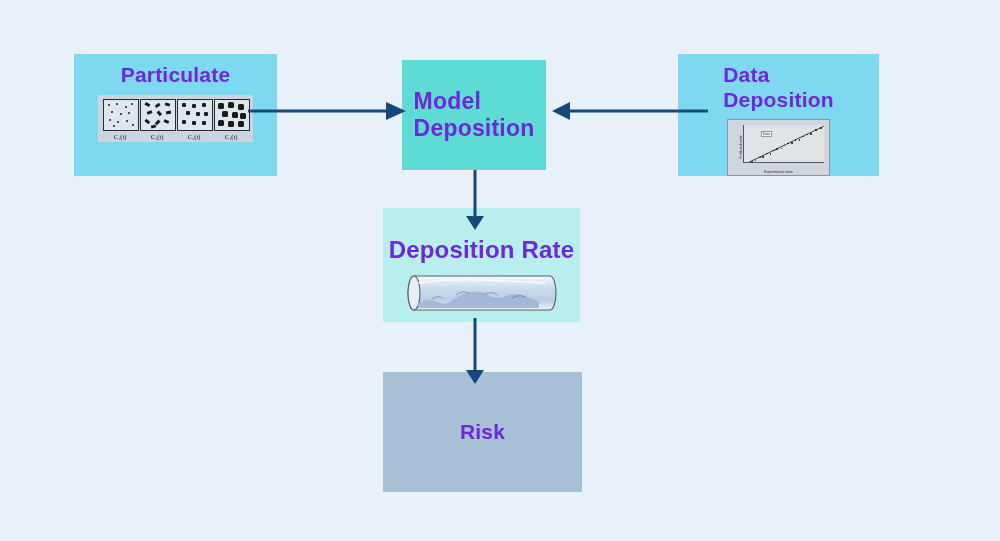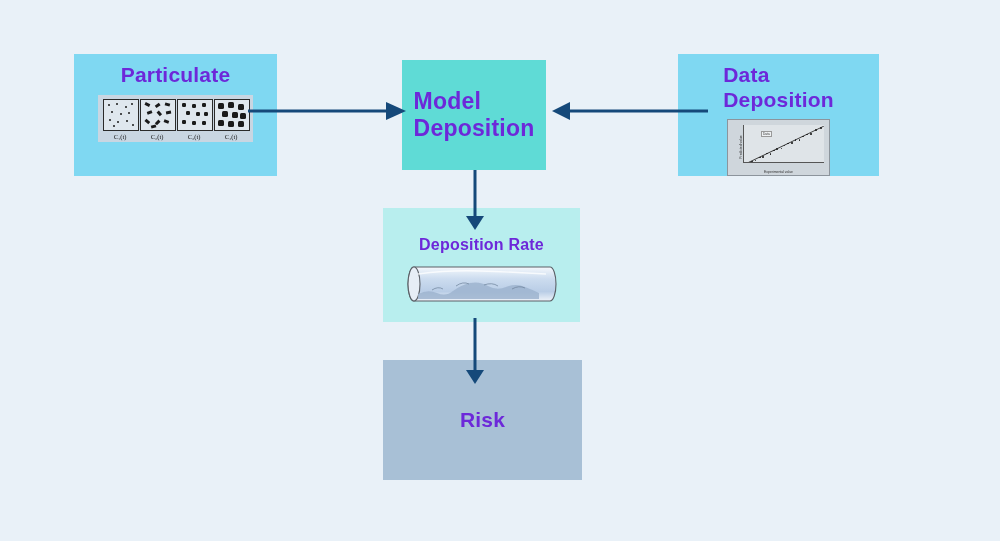--- a/index.html
+++ b/index.html
@@ -23,23 +23,23 @@
   #node-particulate .title{font-size:21px;margin-top:9px;}
 
   #node-analytics{left:678px;top:54px;width:201px;height:122px;background:#7fd8f2;}
   #node-analytics .title{font-size:21px;margin-top:9px;}
 
   #node-model{left:402px;top:60px;width:144px;height:110px;background:#5fdbd6;
               justify-content:center;}
   #node-model .title{font-size:23px;}
 
   #node-deprate{left:383px;top:208px;width:197px;height:114px;background:#b8eeee;}
-  #node-deprate .title{font-size:16px;margin-top:28px;}
-
-  #node-risk{left:383px;top:360px;width:199px;height:120px;background:#a8c0d6;
+  #node-deprate .title{font-size:24px;margin-top:28px;}
+
+  #node-risk{left:383px;top:372px;width:199px;height:120px;background:#a8c0d6;
              justify-content:center;}
   #node-risk .title{font-size:21px;}
 
   
   .pd-strip{margin-top:7px;background:#c9d6e2;padding:4px 5px 2px 5px;
             display:flex;gap:3px;}
   .pd-cell{width:34px;}
   .pd-box{width:34px;height:30px;background:#dfe7ee;border:1px solid #2a2a2a;
           position:relative;overflow:hidden;}
   .pd-box i{position:absolute;background:#1a1a1a;display:block;}

